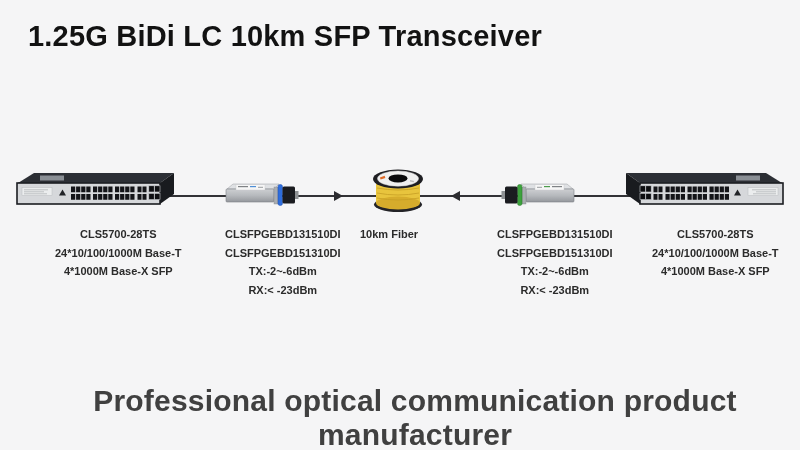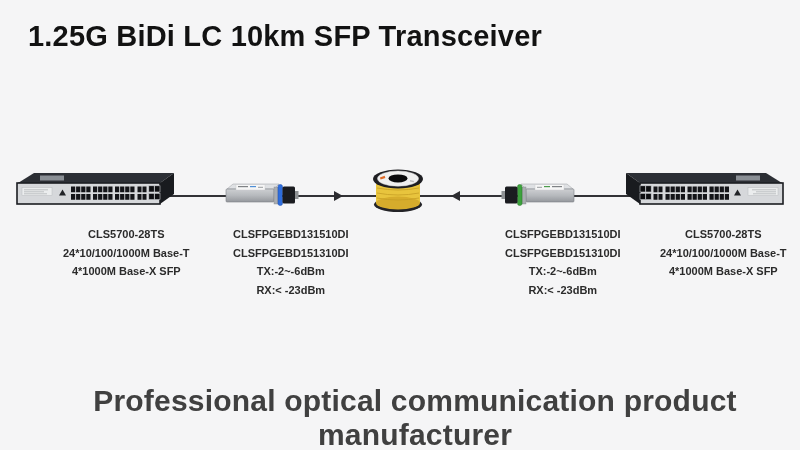--- a/index.html
+++ b/index.html
@@ -38,21 +38,21 @@
     border-top: 5px solid transparent; border-bottom: 5px solid transparent;
   }
   .device { position: absolute; z-index: 2; line-height: 0; }
   .switch-l { left: 14px; top: 172px; }
   .switch-r { left: 624px; top: 172px; transform: scaleX(-1); }
   .sfp-l { left: 223px; top: 180px; }
   .sfp-r { left: 501px; top: 180px; transform: scaleX(-1); }
   .spool { left: 368px; top: 160px; }
   .spec {
     position: absolute; z-index: 2;
-    font-size: 11px; font-weight: 700; color: #2b2b2b; margin-left: 8px;
+    font-size: 11px; font-weight: 700; color: #2b2b2b;
   }
   .spec p { line-height: 18.5px; white-space: nowrap; }
   .spec-switch-l { left: 55px;  top: 225px; }
   .spec-sfp-l    { left: 225px; top: 225px; }
   .spec-fiber    { left: 360px; top: 225px; }
   .spec-sfp-r    { left: 497px; top: 225px; }
   .spec-switch-r { left: 652px; top: 225px; }
 </style>
 </head>
 <body>
@@ -187,20 +187,21 @@
   </div>
 
   <div class="spec spec-sfp-l">
     <p>CLSFPGEBD131510DI</p>
     <p>CLSFPGEBD151310DI</p>
     <p>TX:-2~-6dBm</p>
     <p>RX:&lt; -23dBm</p>
   </div>
 
   <div class="spec spec-fiber">
+    <p>10km Fiber</p>
   </div>
 
   <div class="spec spec-sfp-r">
     <p>CLSFPGEBD131510DI</p>
     <p>CLSFPGEBD151310DI</p>
     <p>TX:-2~-6dBm</p>
     <p>RX:&lt; -23dBm</p>
   </div>
 
   <div class="spec spec-switch-r">

